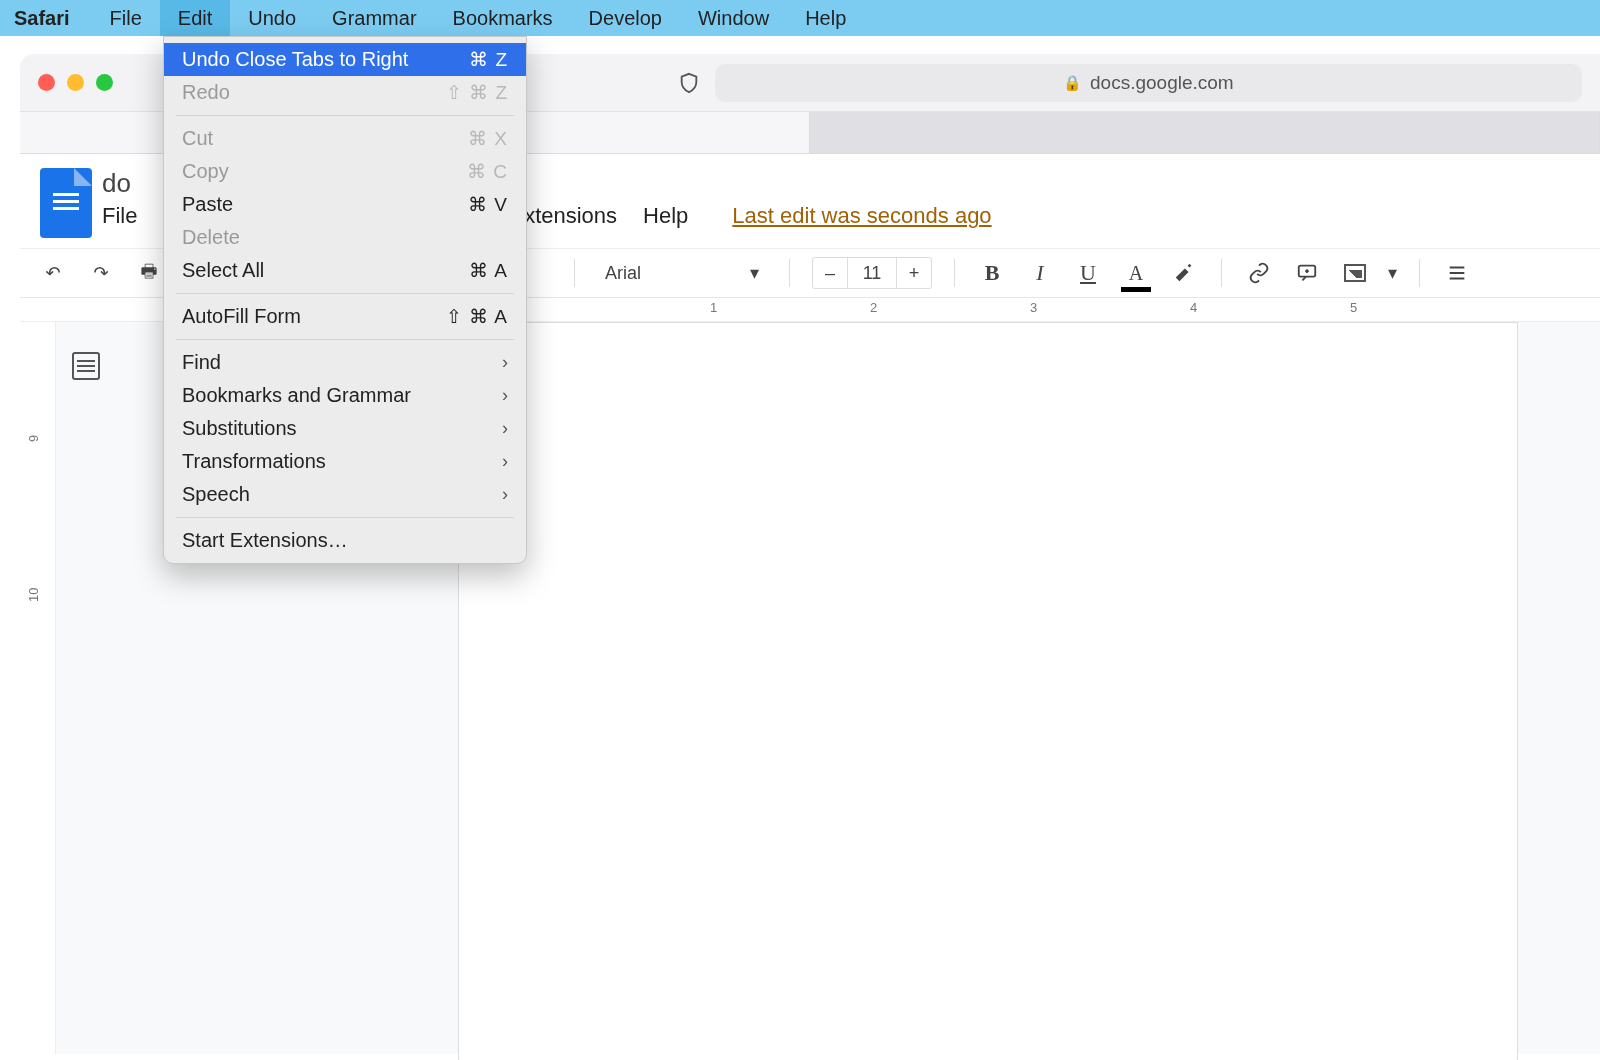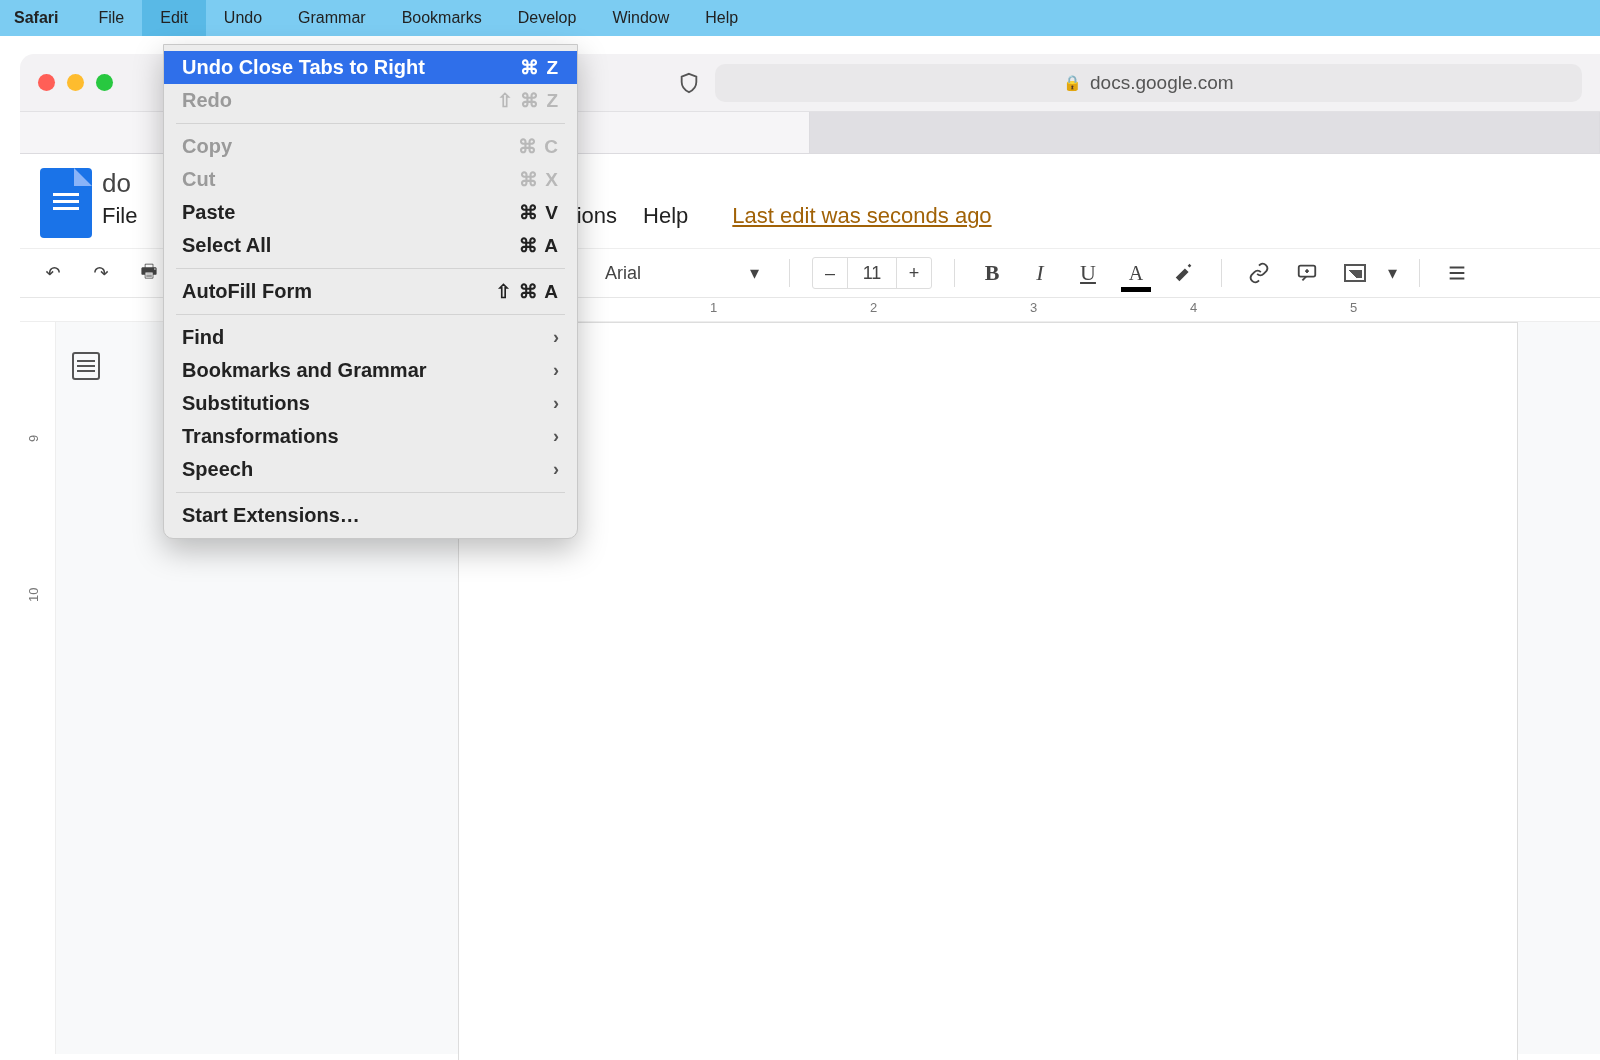--- a/index.html
+++ b/index.html
@@ -1,19 +1,19 @@
 <!DOCTYPE html>
 <html><head>
 <meta charset="utf-8">
 <style>
 * { margin: 0; padding: 0; box-sizing: border-box; font-family: -apple-system, BlinkMacSystemFont, "Helvetica Neue", Arial, sans-serif; }
 html, body { width: 1600px; height: 1060px; overflow: hidden; background: #fff; }
 
 
-.mac-menubar { height: 36px; background: #7cccf2; display: flex; align-items: center; padding: 0 14px; font-size: 16px; color: #222; }
+.mac-menubar { height: 36px; background: #7cccf2; display: flex; align-items: center; padding: 0 14px; font-size: 20px; color: #222; }
 .mac-menubar .app-name { font-weight: 700; margin-right: 22px; }
 .mac-menubar .mitem { padding: 0 18px; height: 100%; display:flex; align-items:center; cursor:default; }
 .mac-menubar .mitem.active { background: #59b9e6; }
 
 
 .browser { position:absolute; left:20px; top:54px; right:0; bottom:0; background:#fff; border-top-left-radius: 14px; overflow:hidden; }
 .browser-toolbar { height:58px; background:#f3f2f4; display:flex; align-items:center; padding:0 18px; gap:14px; border-bottom:1px solid #e2e1e4; }
 .traffic { display:flex; gap:12px; margin-right:10px; }
 .traffic span { width:17px; height:17px; border-radius:50%; display:inline-block; }
 .tl-red{background:#ff5f57;} .tl-yellow{background:#febc2e;} .tl-green{background:#28c840;}
@@ -58,21 +58,21 @@
 .page-area{display:flex;height:calc(100% - 58px - 42px - 100px - 50px - 24px);background:#f8f9fa;}
 .vruler{width:36px;background:#fff;border-right:1px solid #eee;position:relative;font-size:13px;color:#777;}
 .vruler .num{position:absolute;left:6px;transform:rotate(-90deg);transform-origin:left top;}
 .leftgutter{width:60px;display:flex;justify-content:center;padding-top:30px;}
 .outline-ico{width:28px;height:28px;border:2px solid #555;border-radius:3px;display:flex;flex-direction:column;justify-content:space-evenly;padding:3px;}
 .outline-ico span{height:2px;background:#555;}
 .page{flex:1;background:#f8f9fa;display:flex;justify-content:center;padding-top:0;}
 .sheet{width:1060px;min-height:800px;background:#fff;border:1px solid #ddd;margin-left:260px;}
 
 
-.dropdown{position:absolute;left:163px;top:44px;width:415px;background:#ececec;border:1px solid #c8c8c8;border-radius:0 0 10px 10px;box-shadow:0 12px 30px rgba(0,0,0,.25);padding:6px 0;font-size:20px;color:#222;z-index:50;font-weight:bold;}
+.dropdown{position:absolute;left:163px;top:36px;width:364px;background:#ececec;border:1px solid #c8c8c8;border-radius:0 0 10px 10px;box-shadow:0 12px 30px rgba(0,0,0,.25);padding:6px 0;font-size:20px;color:#222;z-index:50;}
 .dropdown .row{display:flex;align-items:center;justify-content:space-between;padding:5px 18px;cursor:default;}
 .dropdown .row.highlight{background:#2f6fea;color:#fff;}
 .dropdown .row.disabled{color:#9a9a9a;}
 .dropdown .row .sc{font-size:19px;letter-spacing:1px;}
 .dropdown .row .chev{font-size:18px;color:#555;}
 .dropdown hr{border:none;border-top:1px solid #d3d3d3;margin:6px 12px;}
 </style>
 </head>
 <body>
 
@@ -92,30 +92,34 @@
     <div class="row highlight">
       <span>Undo Close Tabs to Right</span>
       <span class="sc" style="color: rgb(255, 255, 255);">⌘ Z</span>
     </div>
     <div class="row disabled">
       <span>Redo</span>
       <span class="sc" style="color: rgb(184, 184, 184);">⇧ ⌘ Z</span>
     </div>
     <hr>
     <div class="row disabled">
+      <span>Cut</span>
+      <span class="sc" style="color: rgb(184, 184, 184);">⌘ X</span>
+    </div>
+    <div class="row disabled">
       <span>Copy</span>
       <span class="sc" style="color: rgb(184, 184, 184);">⌘ C</span>
     </div>
-    <div class="row disabled">
-      <span>Cut</span>
-      <span class="sc" style="color: rgb(184, 184, 184);">⌘ X</span>
-    </div>
     <div class="row">
       <span>Paste</span>
       <span class="sc">⌘ V</span>
+    </div>
+    <div class="row disabled">
+      <span>Delete</span>
+      <span class="sc" style="color: rgb(184, 184, 184);"></span>
     </div>
     <div class="row">
       <span>Select All</span>
       <span class="sc">⌘ A</span>
     </div>
     <hr>
     <div class="row">
       <span>AutoFill Form</span>
       <span class="sc">⇧ ⌘ A</span>
     </div>

